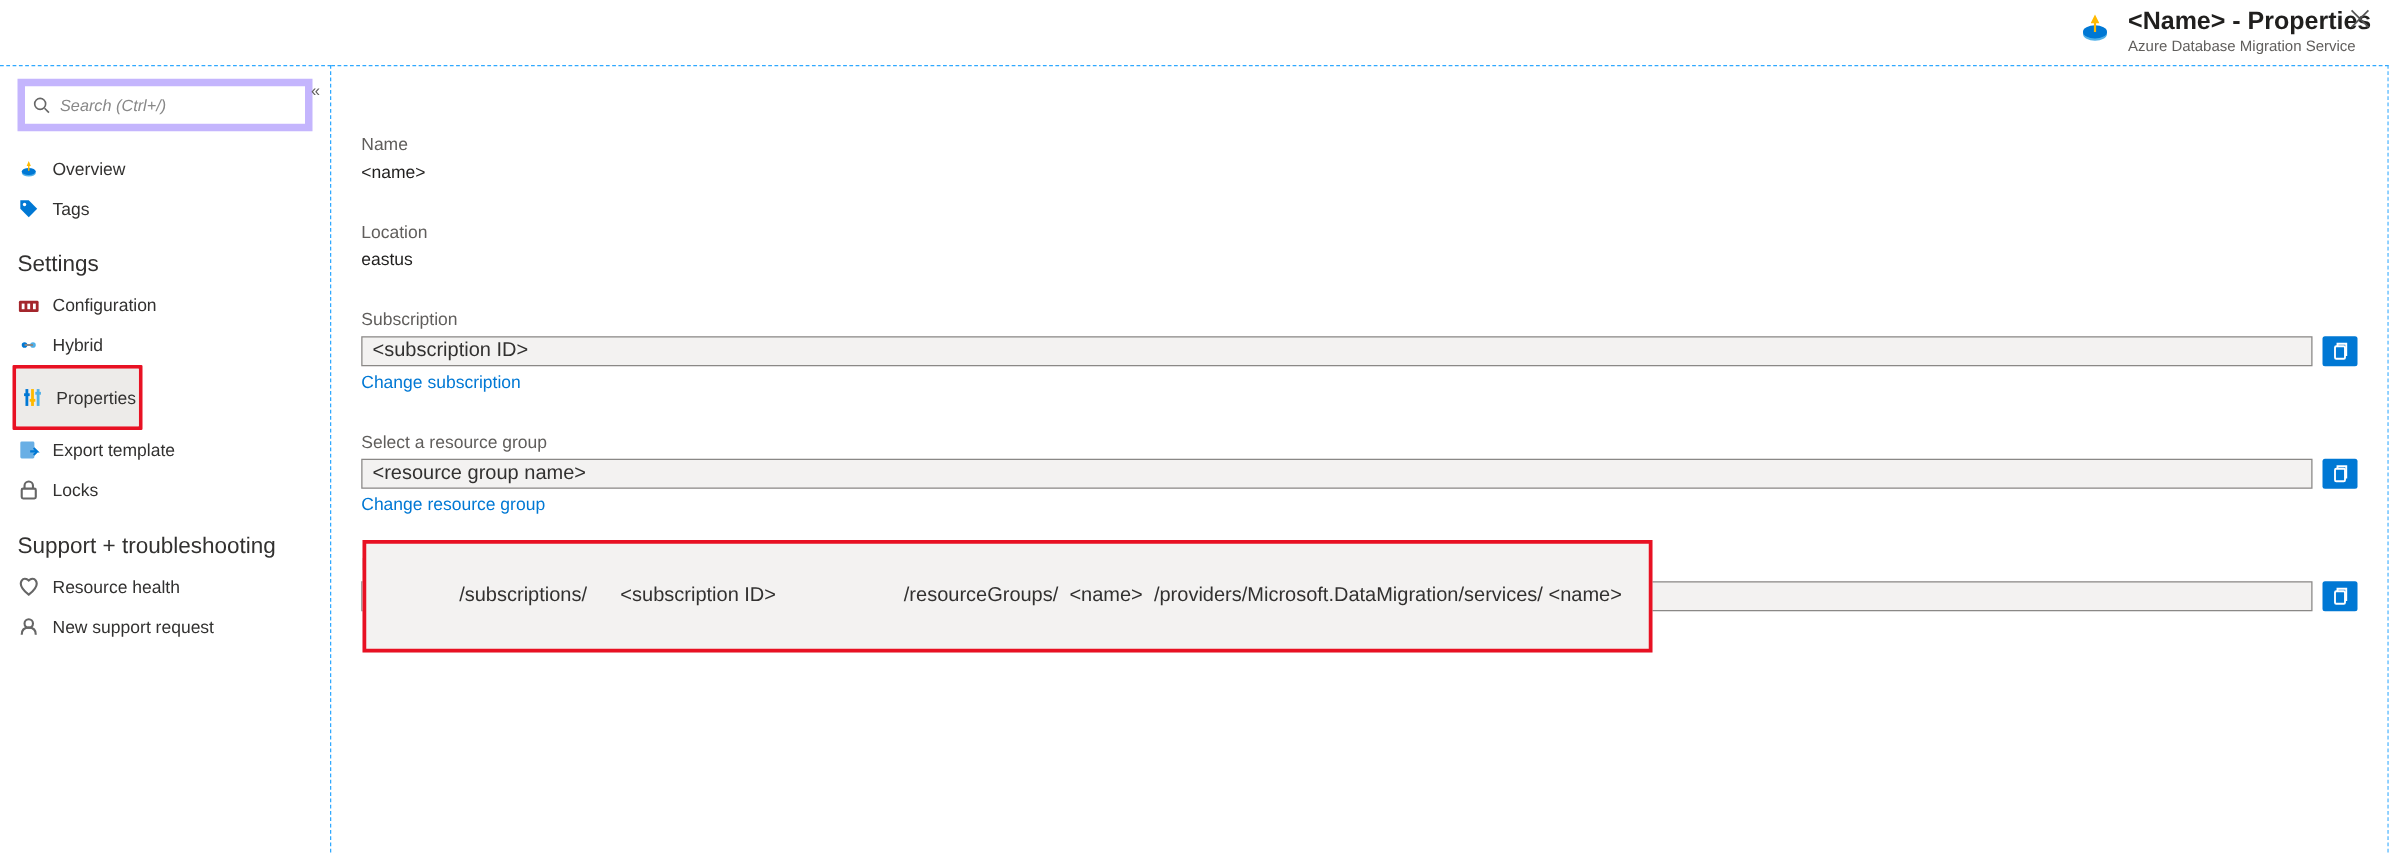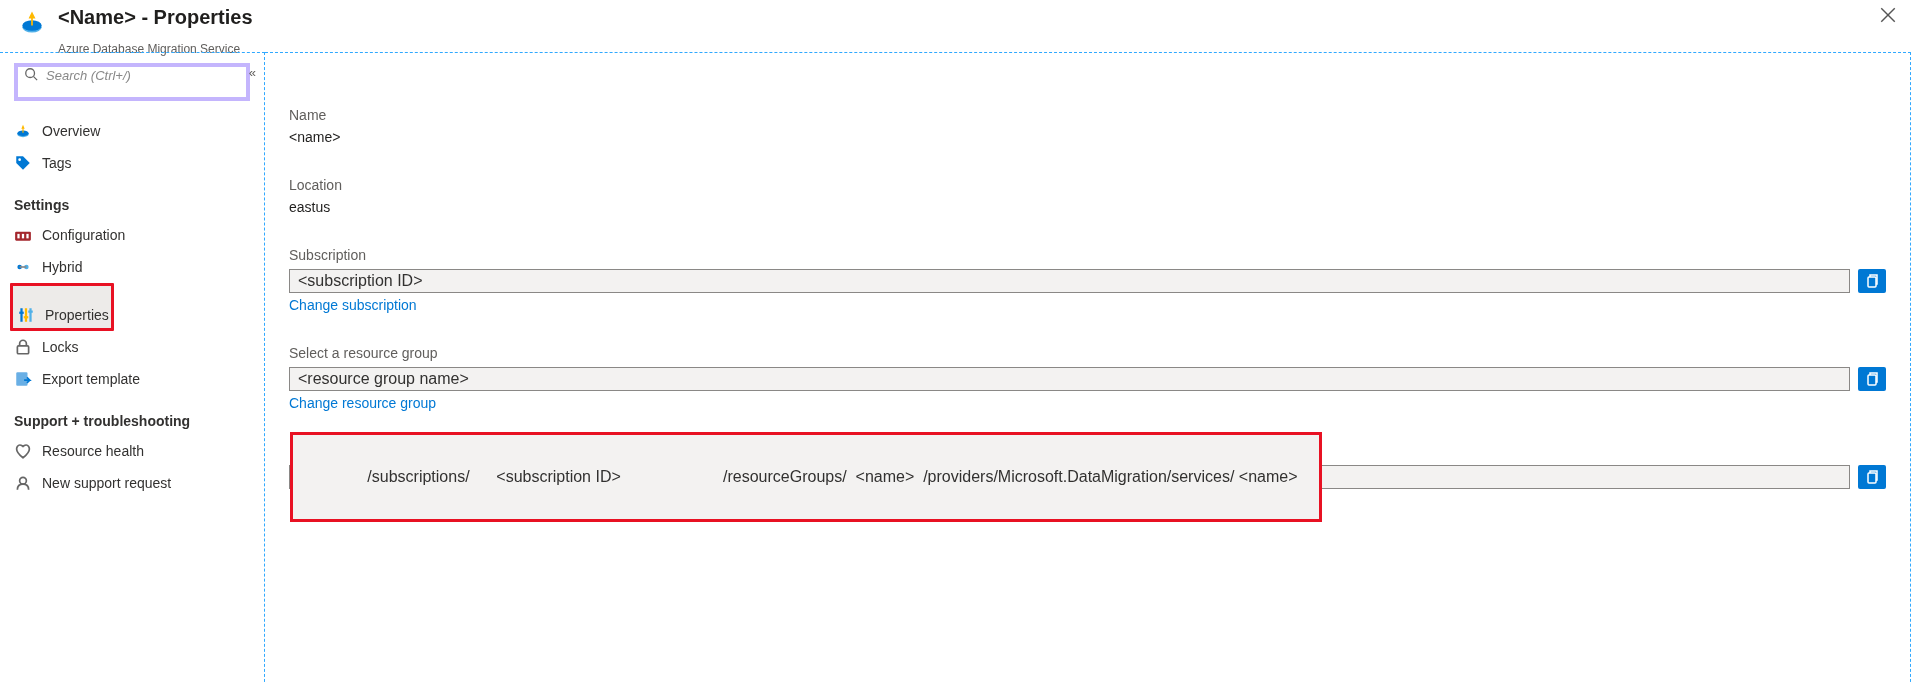--- a/index.html
+++ b/index.html
@@ -10,40 +10,40 @@
     --field-bg:#f3f2f1;
     --sidebar-border:#edebe9;
     --sidebar-hover:#f3f2f1;
     --sidebar-sel:#edebe9;
     --blue-btn:#0078d4;
     --divider:#30a9ff;
     --highlight:#e81123;
   }
   html,body{margin:0;padding:0;font-family:"Segoe UI",Arial,sans-serif;font-size:14px;color:var(--text);background:#fff;width:1911px;}
   
-  .header{display:flex;align-items:flex-start;padding:6px 14px 6px 18px;border-bottom:0px;position:relative;height:40px;}
+  .header{display:flex;align-items:flex-start;padding:6px 14px 6px 18px;border-bottom:0px;position:relative;height:40px;justify-content:flex-end;}
   .header .logo{margin-top:2px;margin-right:12px;}
   .header .title{font-size:20px;font-weight:600;color:#201f1e;line-height:22px;}
-  .header .sub{font-size:12px;color:var(--muted);line-height:14px;margin-top:14px;}
+  .header .sub{font-size:12px;color:var(--muted);line-height:14px;margin-top:2px;}
   .header .close{position:absolute;right:14px;top:6px;cursor:pointer;color:#444;}
   .header .close svg{width:18px;height:18px;}
   
   .body{display:flex;align-items:stretch;min-height:640px;}
   .sidebar{width:265px;flex:0 0 265px;border-right:1px dashed var(--divider);border-top:1px dashed var(--divider);padding:10px 0 10px 0;box-sizing:border-box;position:relative;}
   .sidebar .collapse{position:absolute;right:8px;top:12px;color:var(--muted);font-size:13px;}
   .search-wrap{margin:0 14px 14px 14px;}
-  .search{display:flex;align-items:flex-start;height:30px;border:4px solid #c4b5fd;background:#fff;padding:0 6px;gap:6px;}
+  .search{display:flex;align-items:center;height:30px;border:6px solid #c4b5fd;background:#fff;padding:0 6px;gap:6px;}
   .search input{border:none;outline:none;flex:1;font-size:13px;font-style:italic;color:#888;background:transparent;}
   .search input::placeholder{color:#888;}
   .nav-item{display:flex;align-items:center;height:32px;padding:0 14px;gap:10px;cursor:pointer;color:#323130;font-size:14px;}
   .nav-item.sel{background:var(--sidebar-sel);}
   .nav-item .icon{width:18px;height:18px;display:flex;align-items:center;justify-content:center;}
-  .nav-section{font-size:14px;font-weight:700;color:#323130;padding:18px 14px 6px 14px;}
+  .nav-section{font-size:18px;font-weight:400;color:#323130;padding:18px 14px 6px 14px;}
   .highlight-box{border:3px solid var(--highlight);border-radius:1px;margin:0 150px 0 10px;}
-  .highlight-box .nav-item{margin:0;padding:16px 4px 0 4px;height:26px;}
+  .highlight-box .nav-item{margin:0;padding:0 4px 0 4px;height:46px;}
   
   .main{flex:1;border-top:1px dashed var(--divider);border-right:1px dashed var(--divider);padding:22px 24px;box-sizing:border-box;}
   .field-block{margin-bottom:26px;margin-top:32px;}
   .field-label{font-size:14px;color:var(--muted);margin-bottom:6px;}
   .field-value{font-size:14px;color:#201f1e;}
   .field-row{display:flex;align-items:stretch;gap:8px;width:100%;}
   .field-input{flex:1;background:var(--field-bg);border:1px solid #8a8886;height:22px;padding:0 8px;font-size:16px;color:#323130;display:flex;align-items:center;text-align:right;}
   .copy-btn{width:28px;height:24px;background:var(--blue-btn);color:#fff;display:flex;align-items:center;justify-content:center;cursor:pointer;border-radius:2px;}
   .copy-btn svg{width:16px;height:16px;}
   .link{color:var(--link);font-size:14px;cursor:pointer;margin-top:4px;display:inline-block;}
@@ -145,35 +145,35 @@
               <rect x="6" y="9" width="4" height="2" fill="#ffb900"></rect>
               <rect x="10" y="4" width="4" height="2" fill="#50b0e8"></rect>
             </svg>
         </span>
         <span>Properties</span>
       </div>
     </div>
 
     <div class="nav-item">
       <span class="icon">
+        <svg width="18" height="18" viewBox="0 0 16 16">
+            <rect x="2" y="2" width="10" height="12" rx="1" fill="#69afe5"></rect>
+            <path d="M9 9 L14 9 L11.5 6.5 M14 9 L11.5 11.5" stroke="#0078d4" stroke-width="1.5" fill="none"></path>
+          </svg>
+      </span>
+      <span>Export template</span>
+    </div>
+    <div class="nav-item">
+      <span class="icon">
         <svg width="18" height="18" viewBox="0 0 16 16" fill="none" stroke="#666" stroke-width="1.5">
             <rect x="3" y="7" width="10" height="7" rx="1" fill="#fff"></rect>
             <path d="M5 7 V5 a3 3 0 0 1 6 0 V7"></path>
           </svg>
       </span>
       <span>Locks</span>
-    </div>
-    <div class="nav-item">
-      <span class="icon">
-        <svg width="18" height="18" viewBox="0 0 16 16">
-            <rect x="2" y="2" width="10" height="12" rx="1" fill="#69afe5"></rect>
-            <path d="M9 9 L14 9 L11.5 6.5 M14 9 L11.5 11.5" stroke="#0078d4" stroke-width="1.5" fill="none"></path>
-          </svg>
-      </span>
-      <span>Export template</span>
     </div>
 
     <div class="nav-section">Support + troubleshooting</div>
 
     <div class="nav-item">
       <span class="icon">
         <svg width="18" height="18" viewBox="0 0 16 16" fill="none" stroke="#666" stroke-width="1.5">
             <path d="M8 14 C3 10 1 7 3 4 C5 1 8 4 8 4 C8 4 11 1 13 4 C15 7 13 10 8 14 Z"></path>
           </svg>
       </span>

